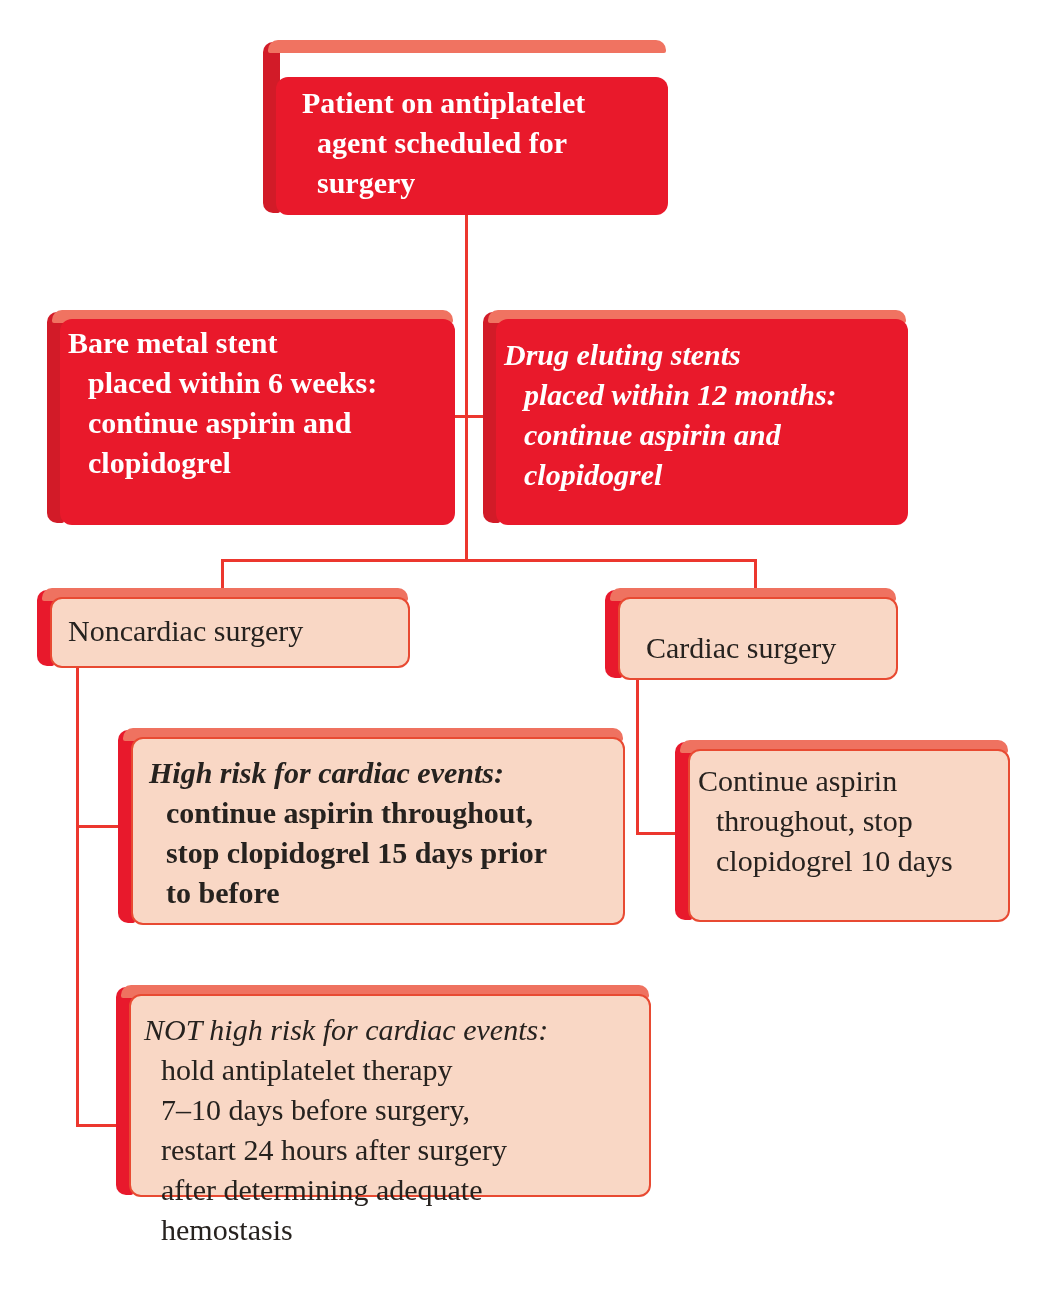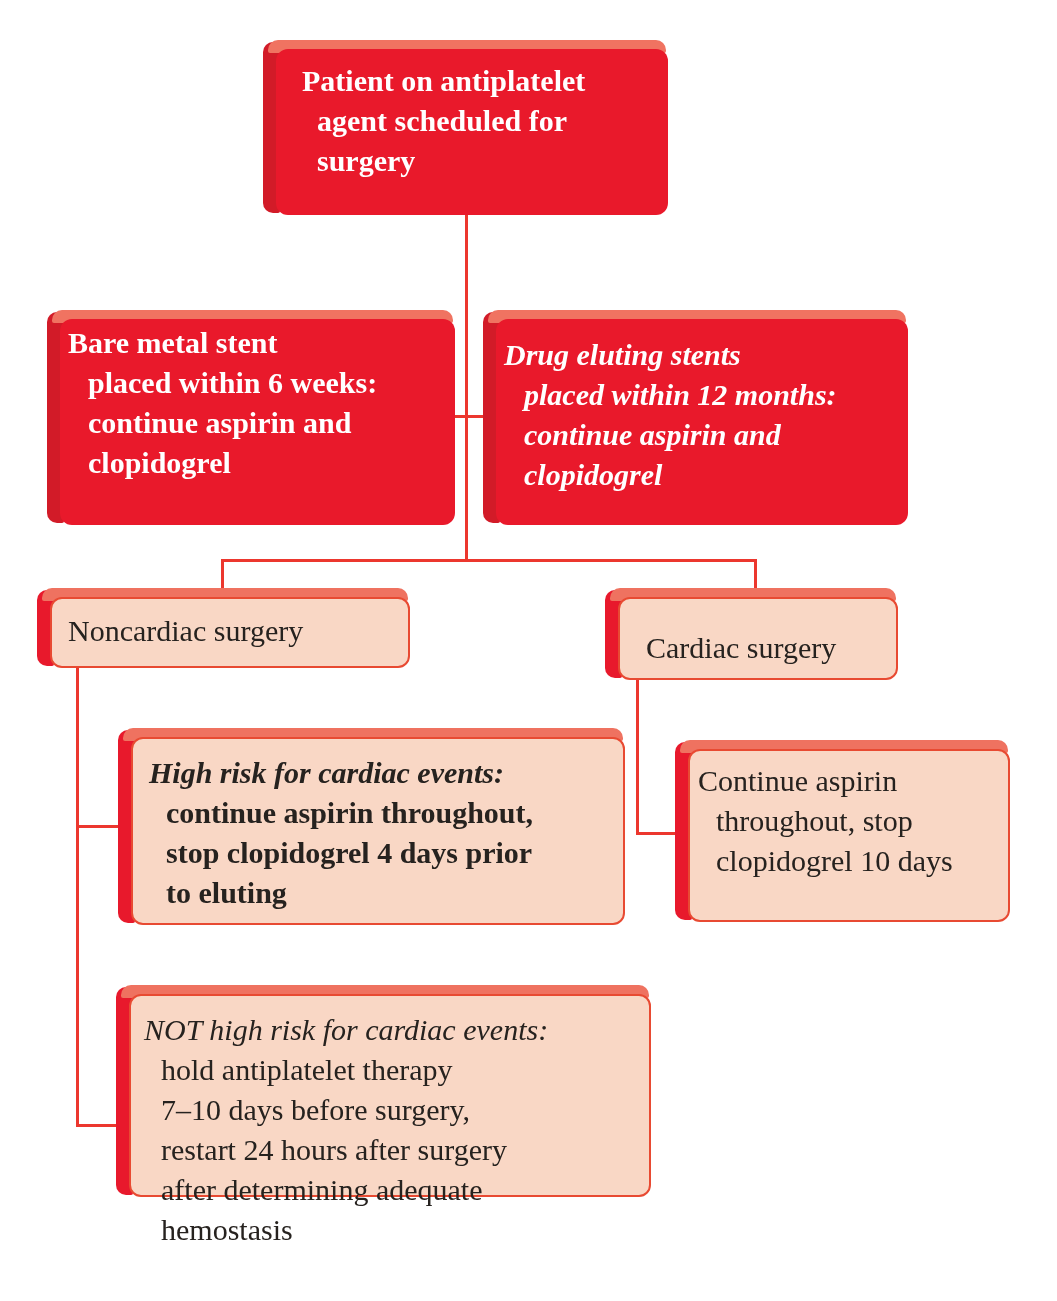--- a/index.html
+++ b/index.html
@@ -40,21 +40,21 @@
 
   
   .pink .edge-left { background: #e8192c; }
   .pink .edge-top  { background: #ef7260; }
   .pink .face      { background: #f9d7c5; border: 2px solid #e84a32; color: #26221f; }
 
   .line { font-size: 30px; line-height: 40px; white-space: nowrap; }
   .italic { font-style: italic; }
 
   
-  .face-patient     { padding: 12px 0 0 26px; }
+  .face-patient     { padding: 6px 0 0 26px; margin-top: 28px; }
   .face-patient .cont     { margin-left: 15px; }
   .face-bms         { padding: 4px 0 0 8px; }
   .face-bms .cont         { margin-left: 20px; }
   .face-des         { padding: 16px 0 0 8px; font-style: italic; }
   .face-des .cont         { margin-left: 20px; }
   .face-noncardiac  { padding: 12px 0 0 16px; }
   .face-cardiac     { padding: 29px 0 0 26px; }
   .face-highrisk    { padding: 14px 0 0 16px; font-weight: bold; }
   .face-highrisk .cont    { margin-left: 17px; }
   .face-aspirin     { padding: 10px 0 0 8px; }
@@ -128,22 +128,22 @@
       <div class="line">Cardiac surgery</div>
     </div>
   </div>
 
   <div class="box3d pink" style="left:118px; top:728px; width:507px; height:197px;">
     <div class="edge-left"></div>
     <div class="edge-top"></div>
     <div class="face face-highrisk">
       <div class="line italic">High risk for cardiac events:</div>
       <div class="line cont">continue aspirin throughout,</div>
-      <div class="line cont">stop clopidogrel 4 days prior</div>
-      <div class="line cont">to eluting</div>
+      <div class="line cont">stop clopidogrel 15 days prior</div>
+      <div class="line cont">to before</div>
     </div>
   </div>
 
   <div class="box3d pink" style="left:675px; top:740px; width:335px; height:182px;">
     <div class="edge-left"></div>
     <div class="edge-top"></div>
     <div class="face face-aspirin">
       <div class="line">Continue aspirin</div>
       <div class="line cont">throughout, stop</div>
       <div class="line cont">clopidogrel 10 days</div>

